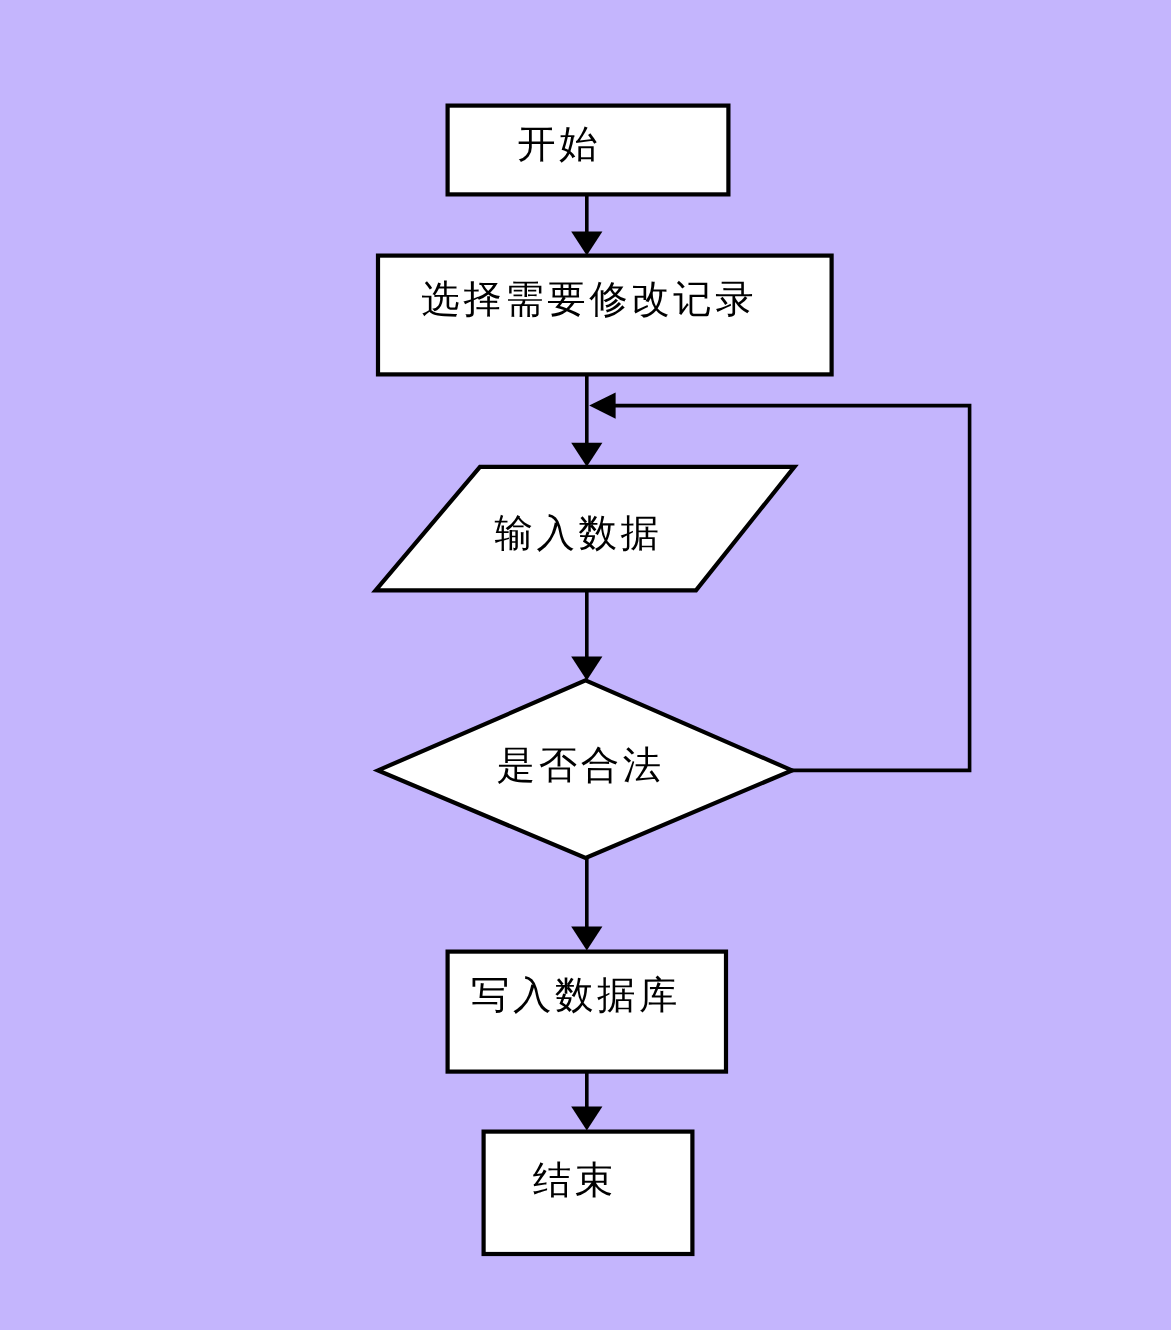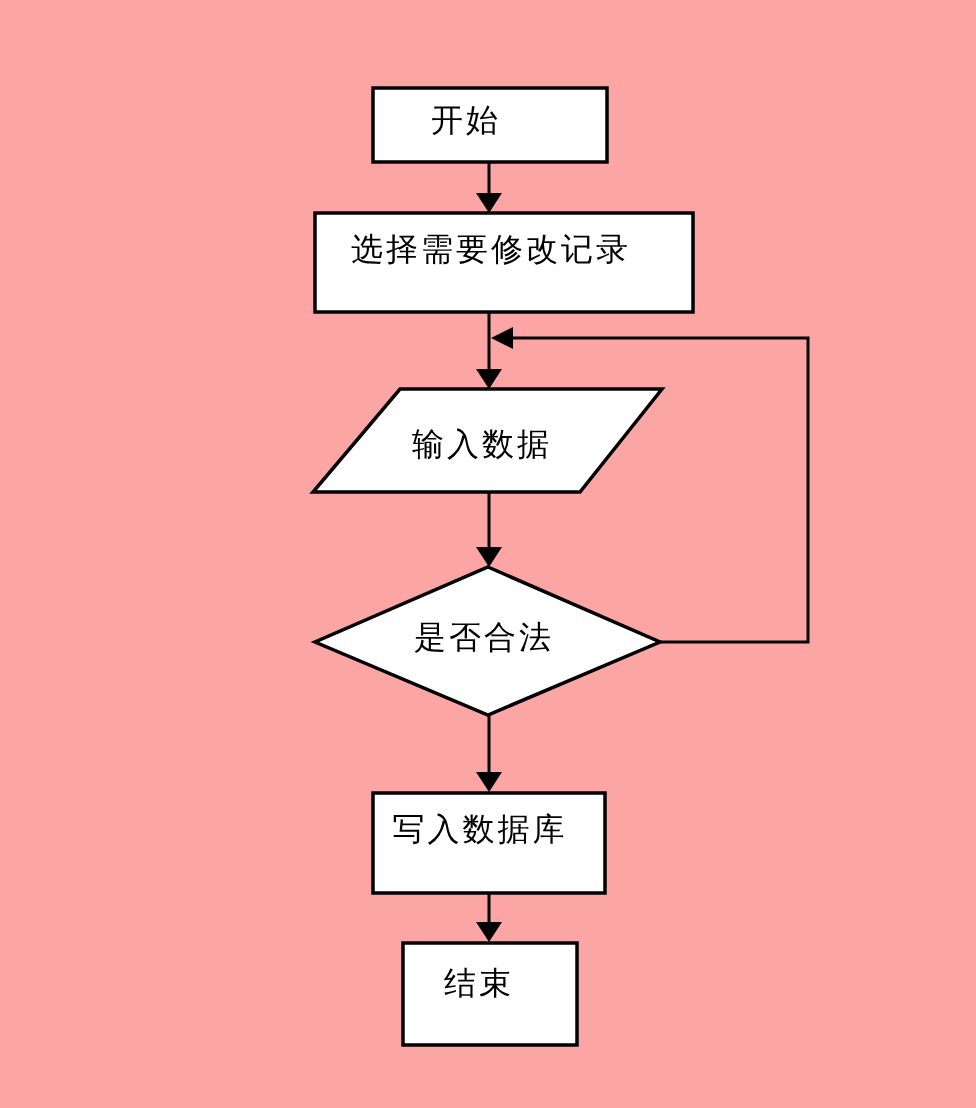--- a/index.html
+++ b/index.html
@@ -4,21 +4,21 @@
 <style>
   html, body {
     margin: 0;
     padding: 0;
     background: #ffffff;
   }
   .canvas {
     position: relative;
     width: 976px;
     height: 1108px;
-    background: #fca5a5;
+    background: #c4b5fd;
     overflow: hidden;
   }
   svg {
     display: block;
   }
   .node-shape {
     fill: #ffffff;
     stroke: #000000;
     stroke-width: 3.5px;
   }

